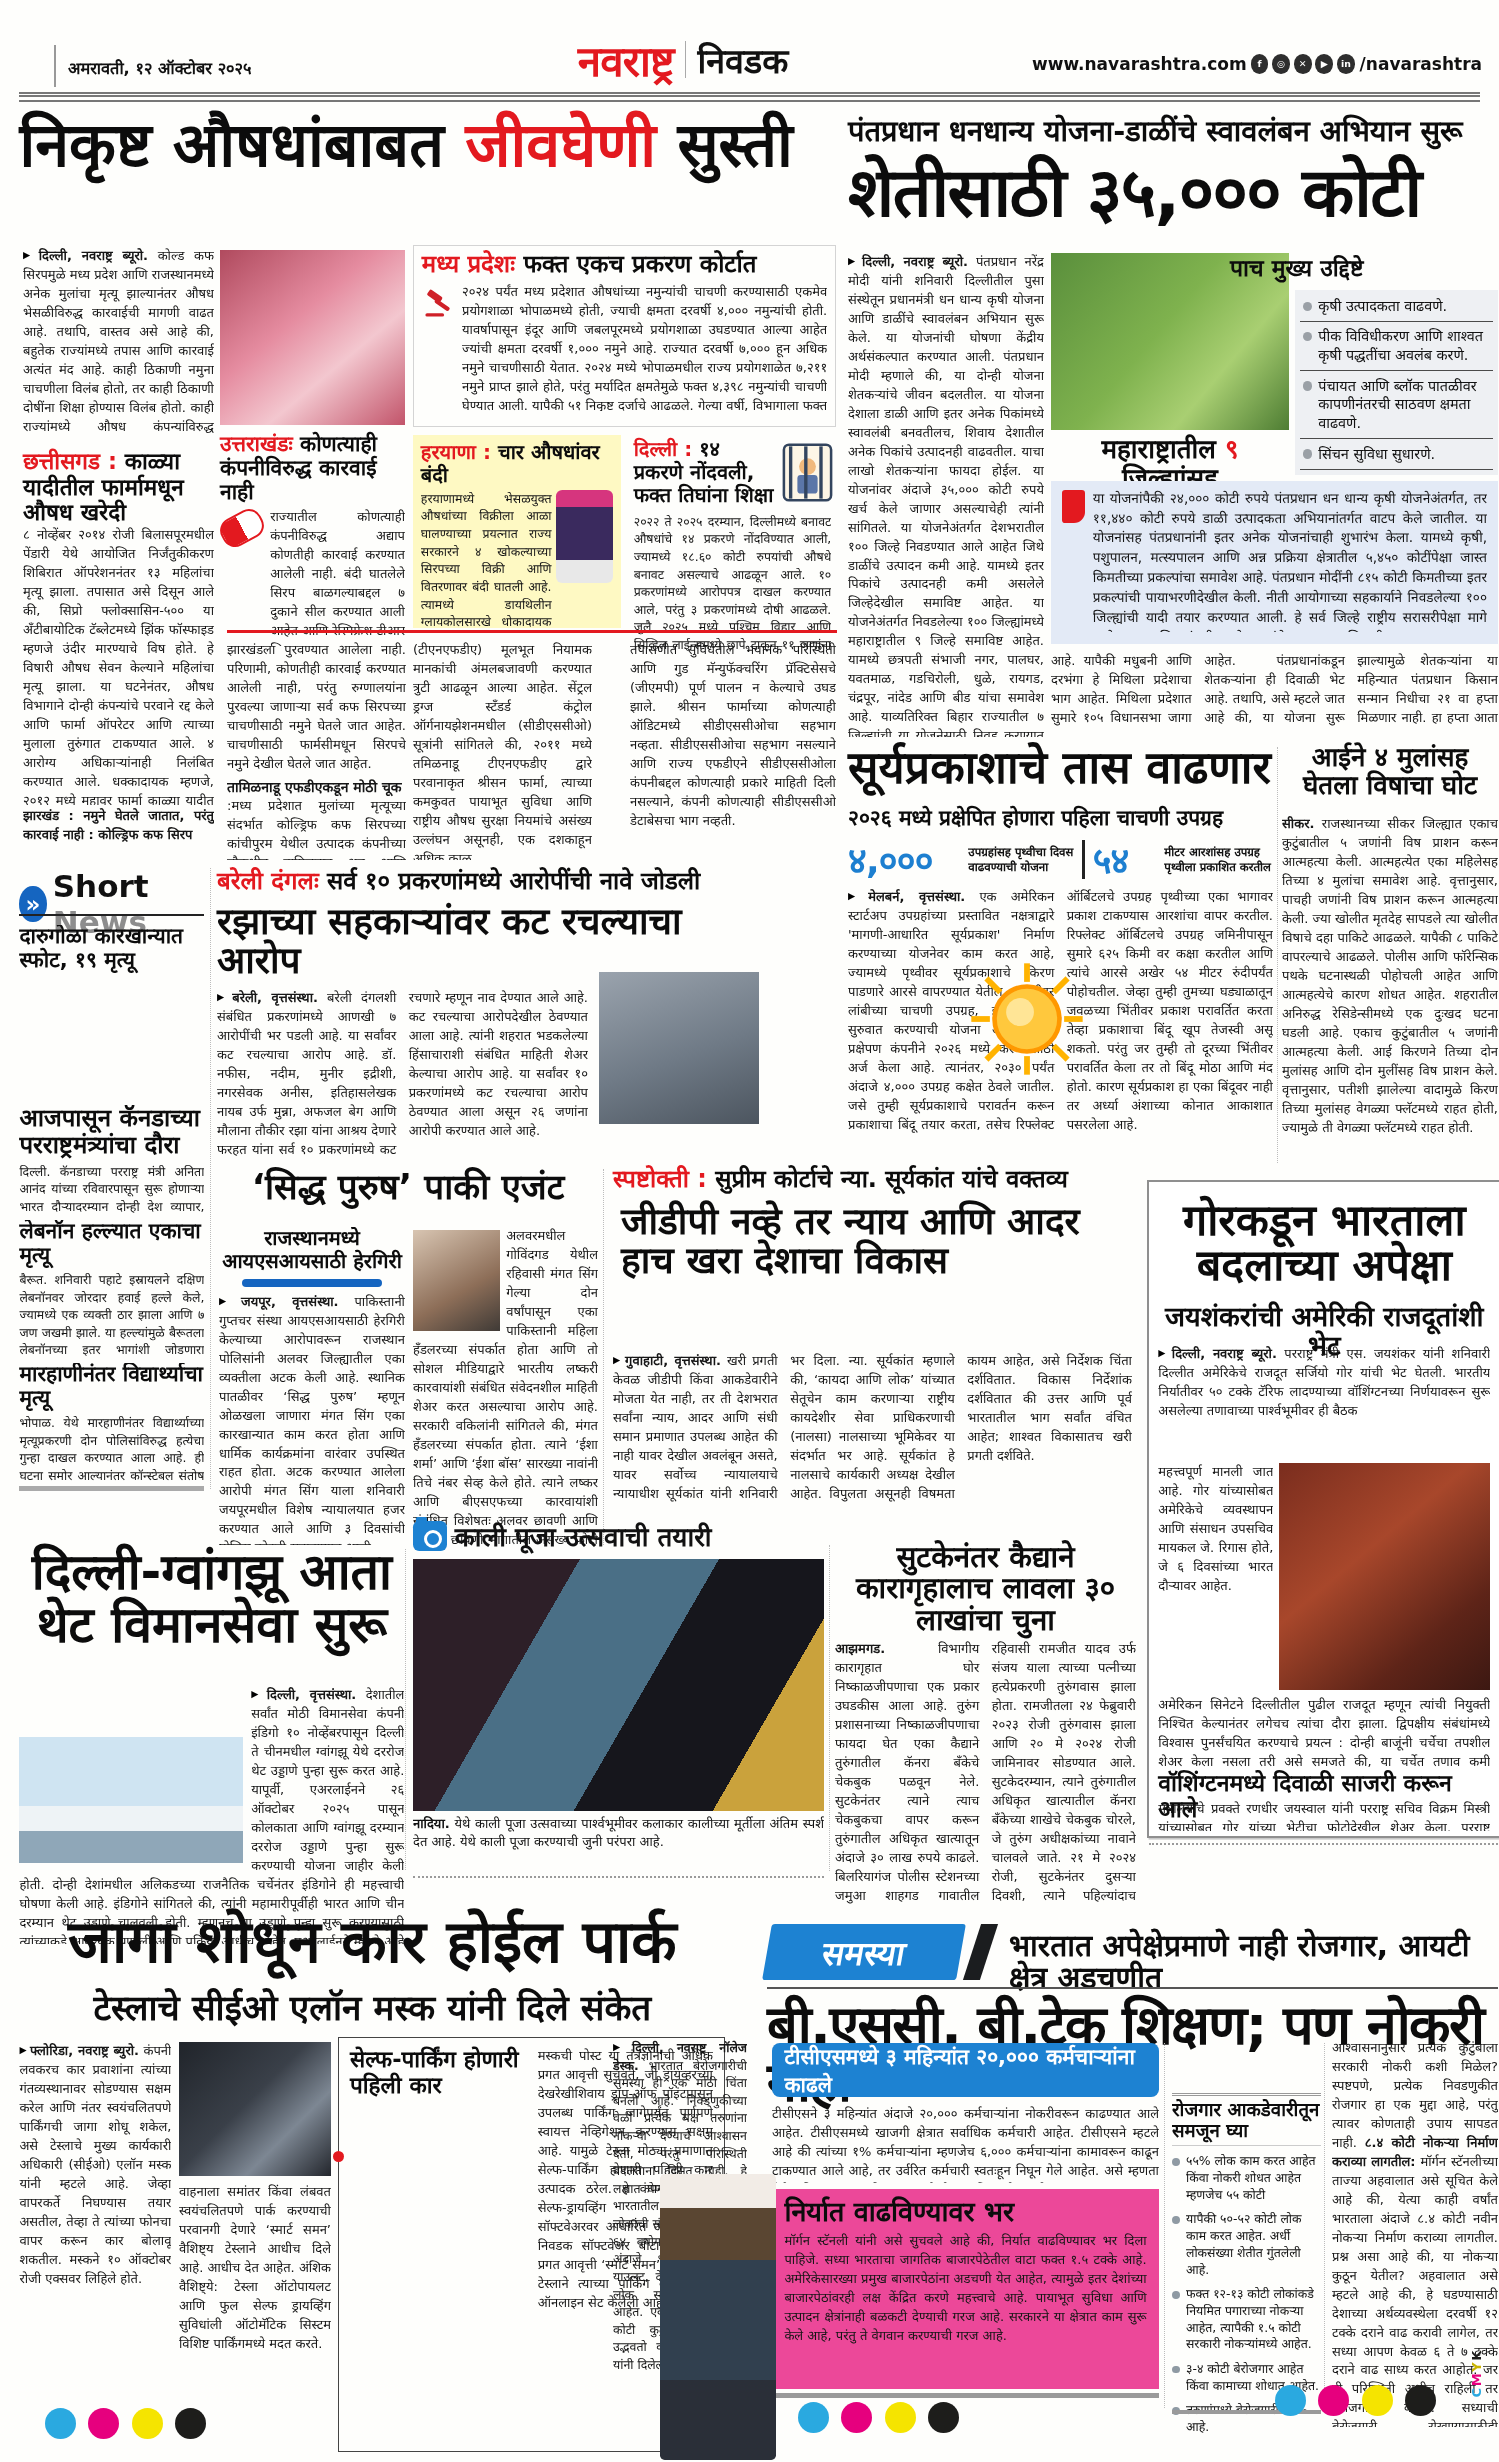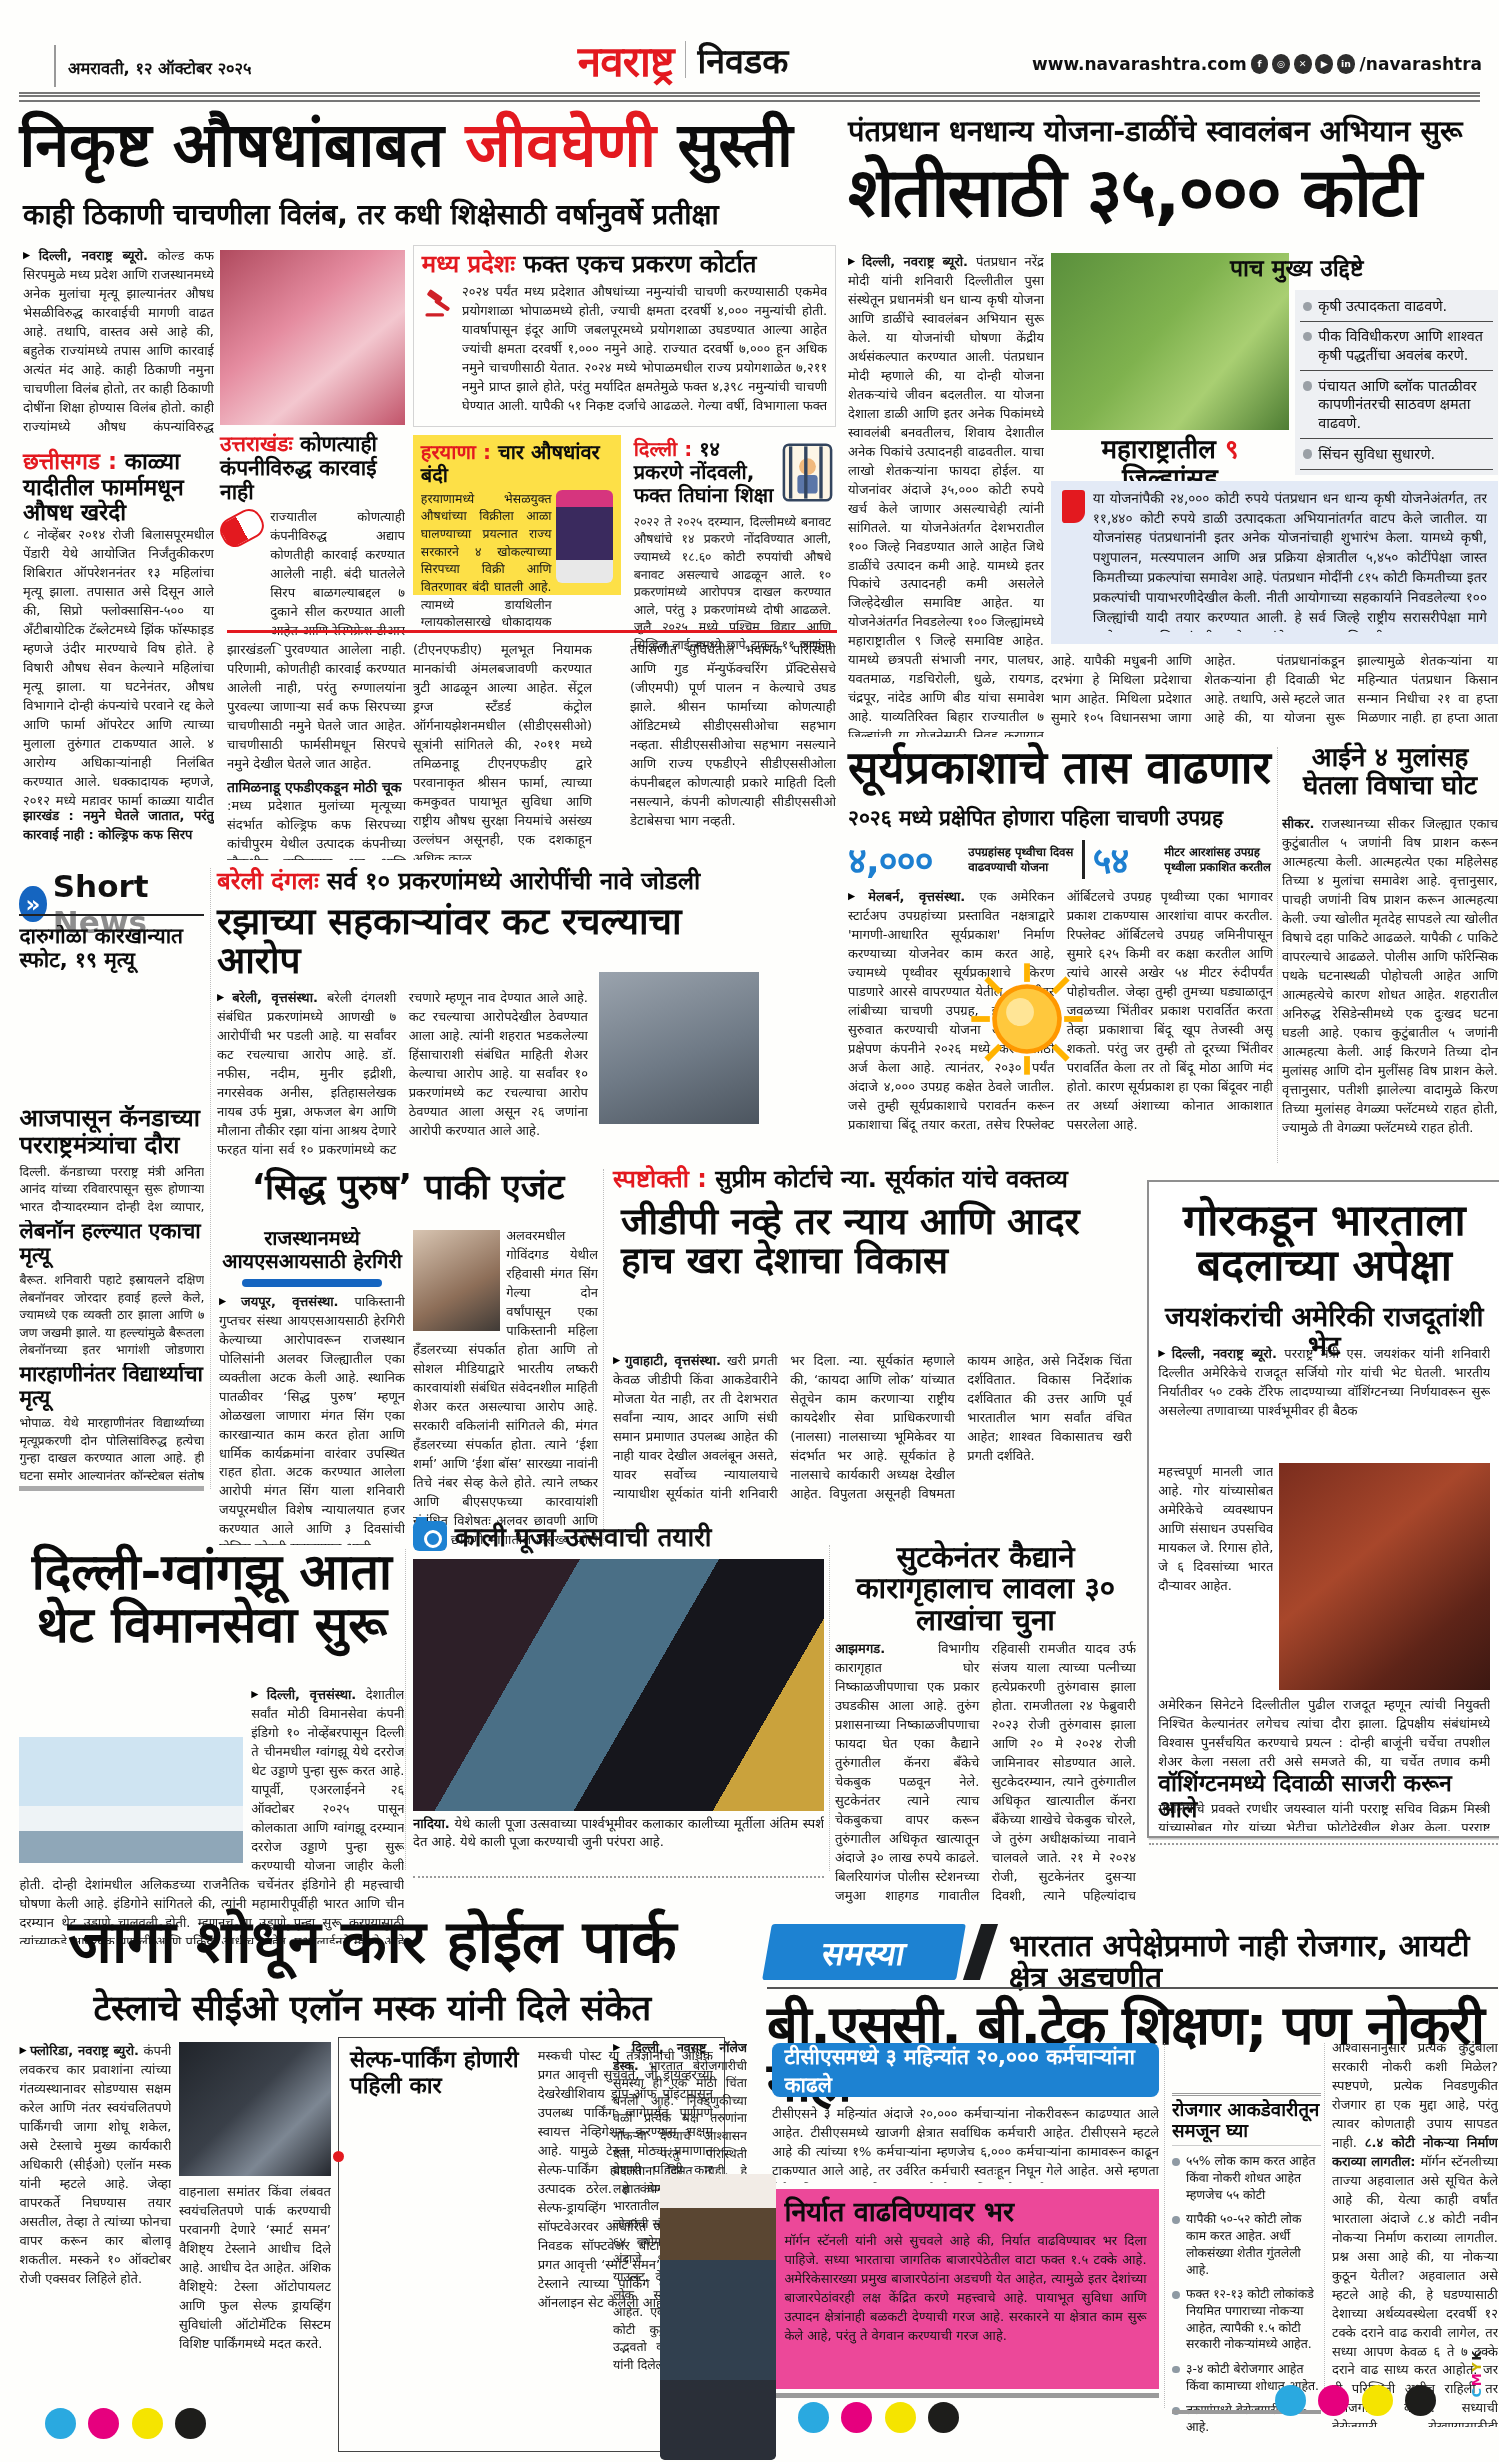--- a/index.html
+++ b/index.html
@@ -60,21 +60,20 @@
     <span class="sicon">in</span>
     <span class="b" style="font-size:17px;margin-left:4.7px;">/navarashtra</span>
   </div>
   <div class="abs rule" style="left:19.4px;top:92px;width:1461px;height:1.6px;"></div>
   <div class="abs rule" style="left:19.4px;top:95px;width:1461px;height:1.6px;"></div>
   <div class="abs rule" style="left:19.4px;top:100px;width:1461px;height:1.6px;"></div>
 
   <div class="abs hl" style="left:19.4px;top:113px;width:817px;font-size:61px;">
     <span>निकृष्ट औषधांबाबत </span><span class="red">जीवघेणी</span><span> सुस्ती</span>
   </div>
-  <div class="abs hl" style="left:23px;top:200px;width:811px;font-size:28px;">काही ठिकाणी चाचणीला विलंब, तर कधी शिक्षेसाठी वर्षानुवर्षे प्रतीक्षा</div>
 
   <div class="abs bt" style="left:23px;top:247px;width:191px;height:188px;">
     <span class="tri">▶</span><span class="b">दिल्ली, नवराष्ट्र ब्यूरो.</span>
     <span>कोल्ड कफ सिरपमुळे मध्य प्रदेश आणि राजस्थानमध्ये अनेक मुलांचा मृत्यू झाल्यानंतर औषध भेसळीविरुद्ध कारवाईची मागणी वाढत आहे. तथापि, वास्तव असे आहे की, बहुतेक राज्यांमध्ये तपास आणि कारवाई अत्यंत मंद आहे. काही ठिकाणी नमुना चाचणीला विलंब होतो, तर काही ठिकाणी दोषींना शिक्षा होण्यास विलंब होतो. काही राज्यांमध्ये औषध कंपन्यांविरुद्ध कारवाईचा वेग खरोखरच चिंताजनक आहे.</span>
   </div>
   <div class="abs photo" style="left:220px;top:250px;width:185px;height:175px;background:linear-gradient(140deg,#b04a5e,#e58ca0 40%,#f3c7cf 65%,#c2546a);"></div>
 
   <div class="abs" style="left:413px;top:245px;width:423px;height:182px;border:0.8px solid #d4d4d4;padding:4.7px 7.8px;box-sizing:border-box;">
     <div class="secH" style="font-size:24px;">
       <span class="red">मध्य प्रदेशः</span><span> फक्त एकच प्रकरण कोर्टात</span>
@@ -98,21 +97,21 @@
   <div class="abs" style="left:220px;top:433px;width:185px;height:194px;">
     <div class="secH" style="font-size:21px;">
       <span class="red">उत्तराखंडः</span><span> कोणत्याही कंपनीविरुद्ध कारवाई नाही</span>
     </div>
     <div style="margin-top:3.1px;">
       <span style="float:left;width:40px;height:26px;margin:4.7px 6.2px 1.6px 0;background:linear-gradient(90deg,#e3191f 50%,#fff 50%);border:2.3px solid #e3191f;border-radius:13px;transform:rotate(-28deg);"></span>
       <div class="bt" style="height:138px;">राज्यातील कोणत्याही कंपनीविरुद्ध अद्याप कोणतीही कारवाई करण्यात आलेली नाही. बंदी घातलेले सिरप बाळगल्याबद्दल ७ दुकाने सील करण्यात आली आहेत आणि रेस्पिफ्रेश टीआर सिरपच्या ४४ बाटल्या नष्ट करण्यात आल्या आहेत. राज्यात अनेक कंपन्यांच्या</div>
     </div>
   </div>
 
-  <div class="abs" style="left:413px;top:435px;width:208px;height:160px;background:#fde047;padding:6.2px 7.8px;box-sizing:border-box;">
+  <div class="abs" style="left:413px;top:435px;width:208px;height:193px;background:#fef9c3;padding:6.2px 7.8px;box-sizing:border-box;">
     <div class="secH" style="font-size:20px;">
       <span class="red">हरयाणा :</span><span> चार औषधांवर बंदी</span>
     </div>
     <div style="margin-top:3.1px;">
       <span style="float:right;width:57px;height:93px;margin:0 0 3.1px 4.7px;background:linear-gradient(180deg,#d6357e 0 18%,#3a2a5e 18% 75%,#e8e8e8 75%);border-radius:6.2px;position:relative;"></span>
       <div class="bt sm" style="height:140px;">हरयाणामध्ये भेसळयुक्त औषधांच्या विक्रीला आळा घालण्याच्या प्रयत्नात राज्य सरकारने ४ खोकल्याच्या सिरपच्या विक्री आणि वितरणावर बंदी घातली आहे. त्यामध्ये डायथिलीन ग्लायकोलसारखे धोकादायक रसायने आढळून आली आहेत, जे मुलांसाठी घातक ठरू शकतात. सर्व औषधांचे नमुने गोळा केले जात आहेत आणि ते चाचणीसाठी प्रयोगशाळांमध्ये पाठवले जात आहेत.</div>
     </div>
   </div>
 
   <div class="abs" style="left:629px;top:435px;width:207px;height:193px;padding:3.1px 4.7px;box-sizing:border-box;">

